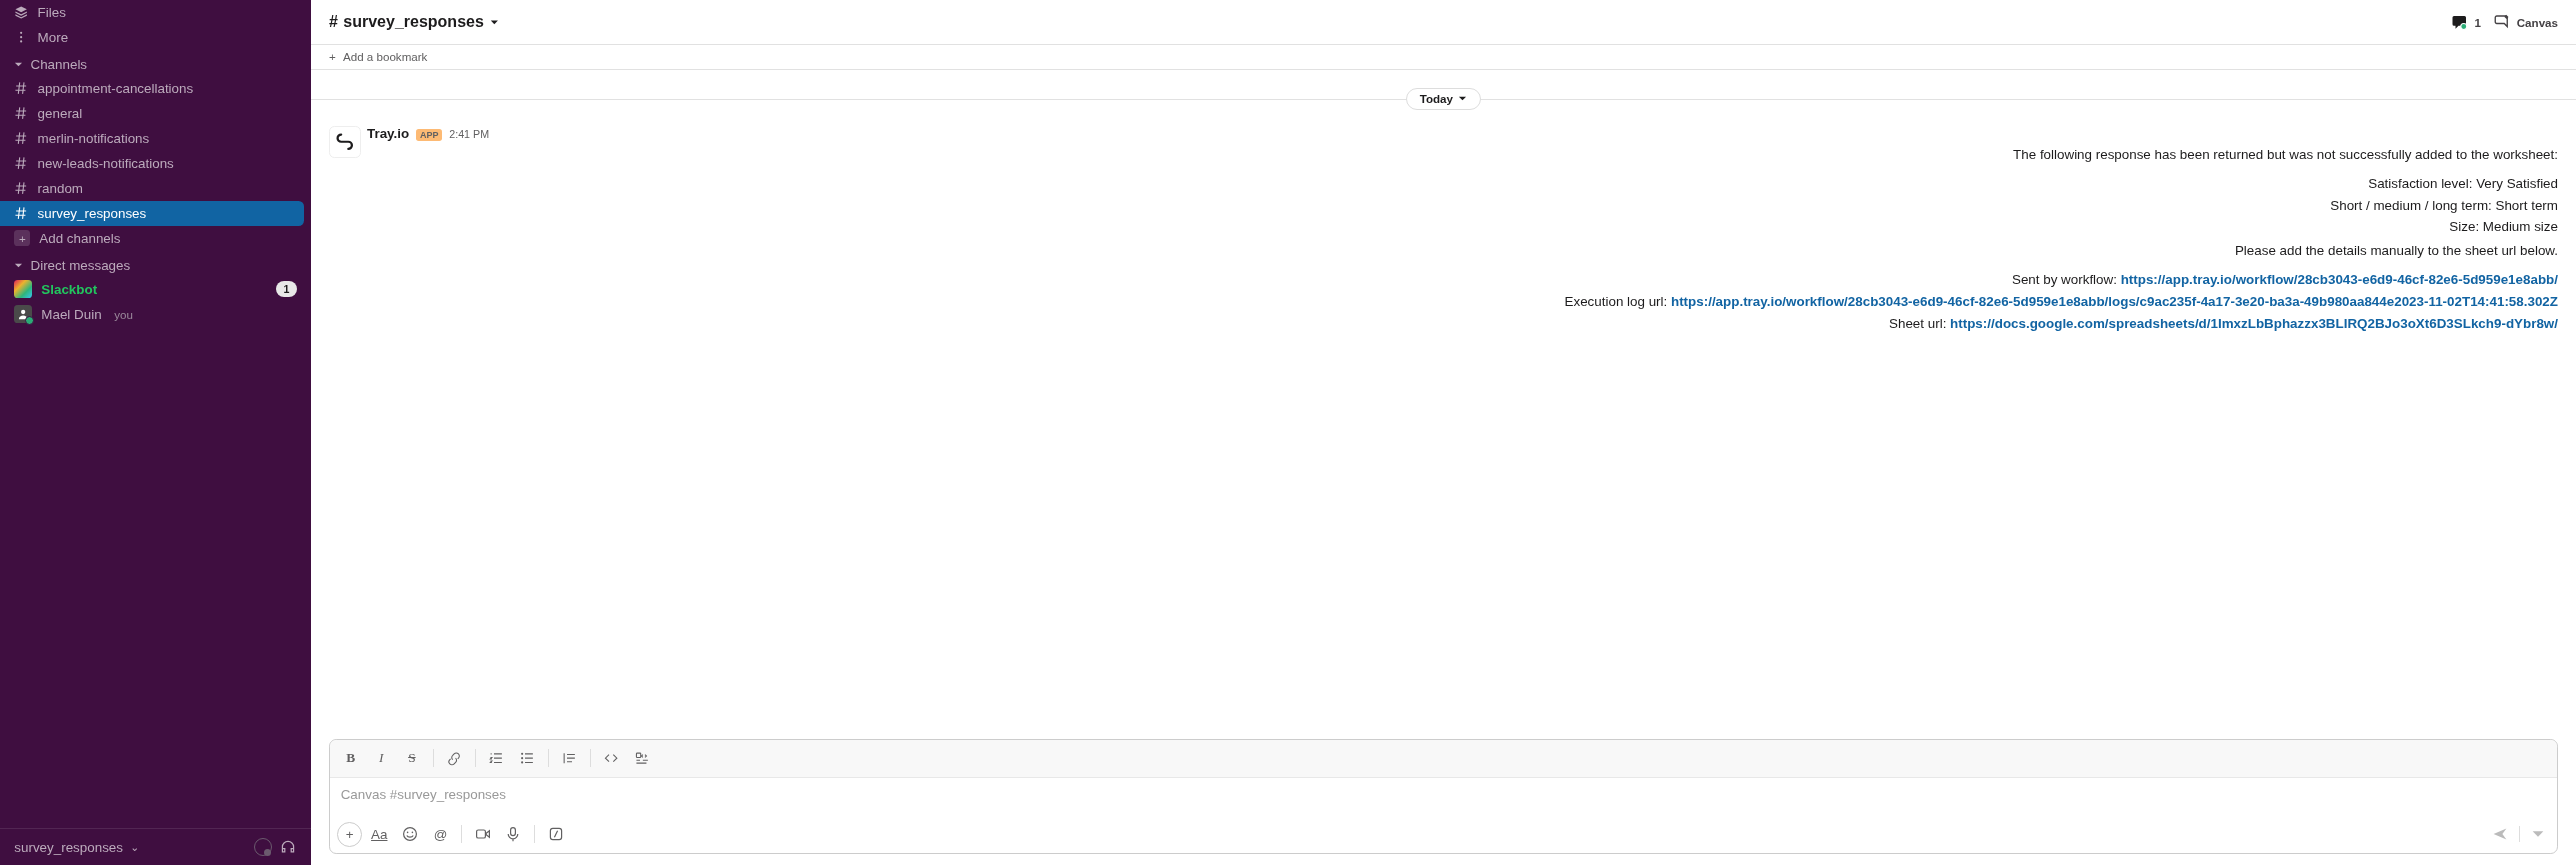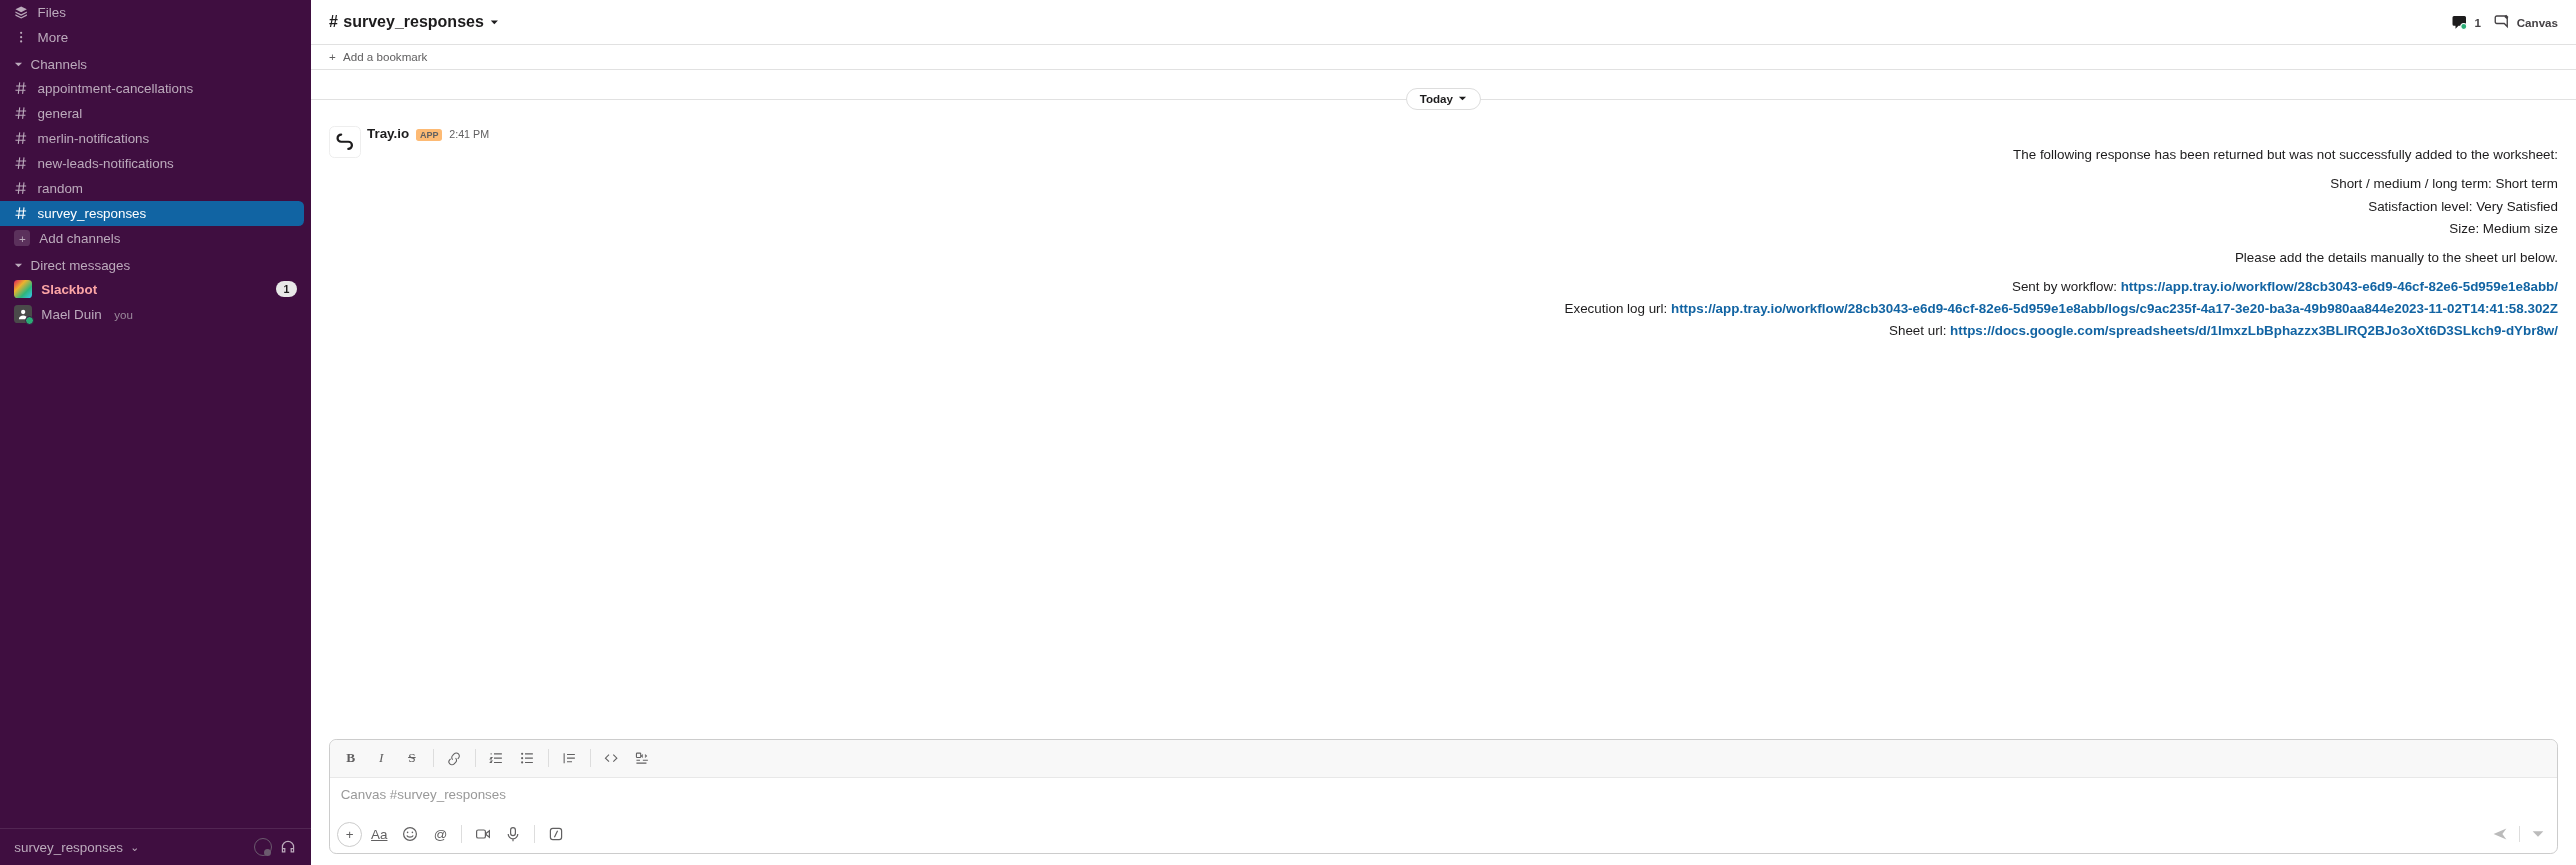--- a/index.html
+++ b/index.html
@@ -59,21 +59,21 @@
   width: 18px; height: 18px; border-radius: 3.6px; background:#553a5c;
   display:flex;align-items:center;justify-content:center;font-size:10.7px;color:#fff;flex-shrink:0;
 }
 .dm-avatar.slackbot { background: linear-gradient(135deg,#e01e5a,#ecb22e,#2eb67d,#36c5f0); }
 .dm-avatar.user { background:#4a4a4a; position:relative; }
 .presence-dot {
   position:absolute; bottom:-1.8px; right:-1.8px; width:9px; height:9px;
   border-radius:50%; background:#2bac76; border:1.8px solid #3f0e40;
 }
 .you-label { font-size:11.6px; color:#9b8a9b; margin-left:3.6px; }
-.bold-white { color:#fca5a5; font-weight:700; }
+.bold-white { color:#22c55e; font-weight:700; }
 .sidebar-footer {
   display:flex; align-items:center; padding: 9px 14.3px;
   border-top:0.9px solid rgba(255,255,255,0.1); gap:7.2px;
 }
 .sidebar-footer .label { flex:1; font-size:13.4px; }
 .sidebar-footer .chev { font-size:10.7px; }
 .footer-icon { width:18px;height:18px; border:0.9px solid #6b5b6e; border-radius:50%; position:relative; }
 .footer-icon::after{content:'';position:absolute;bottom:-0.9px;right:-0.9px;width:7.2px;height:7.2px;border-radius:50%;background:#6b5b6e;}
 .headphones{width:18px;height:16px;}
 
@@ -298,23 +298,23 @@
           </svg>
       </div>
       <div class="msg-body">
         <div class="msg-head">
           <span class="msg-author">Tray.io</span>
           <span class="app-badge">APP</span>
           <span class="msg-time">2:41 PM</span>
         </div>
         <div class="msg-text">
           <p>The following response has been returned but was not successfully added to the worksheet:</p>
+          <p style="margin-bottom:1.8px">Satisfaction level: Very Satisfied</p>
           <p style="margin:0 0 1.8px">Short / medium / long term: Short term</p>
-          <p style="margin-bottom:1.8px">Satisfaction level: Very Satisfied</p>
-          <p style="margin:0 0 9px">Size: Medium size</p>
+          <p style="margin:0 0 3px">Size: Medium size</p>
           <p>Please add the details manually to the sheet url below.</p>
           <p style="margin-bottom:1.8px"><span>Sent by workflow: </span><a href="#">https://app.tray.io/workflow/28cb3043-e6d9-46cf-82e6-5d959e1e8abb/</a></p>
           <p style="margin:0 0 1.8px"><span>Execution log url: </span><a href="#">https://app.tray.io/workflow/28cb3043-e6d9-46cf-82e6-5d959e1e8abb/logs/c9ac235f-4a17-3e20-ba3a-49b980aa844e2023-11-02T14:41:58.302Z</a></p>
           <p style="margin:0"><span>Sheet url: </span><a href="#">https://docs.google.com/spreadsheets/d/1ImxzLbBphazzx3BLIRQ2BJo3oXt6D3SLkch9-dYbr8w/</a></p>
         </div>
       </div>
     </div>
   </div>
 
   <div class="composer-wrap">

